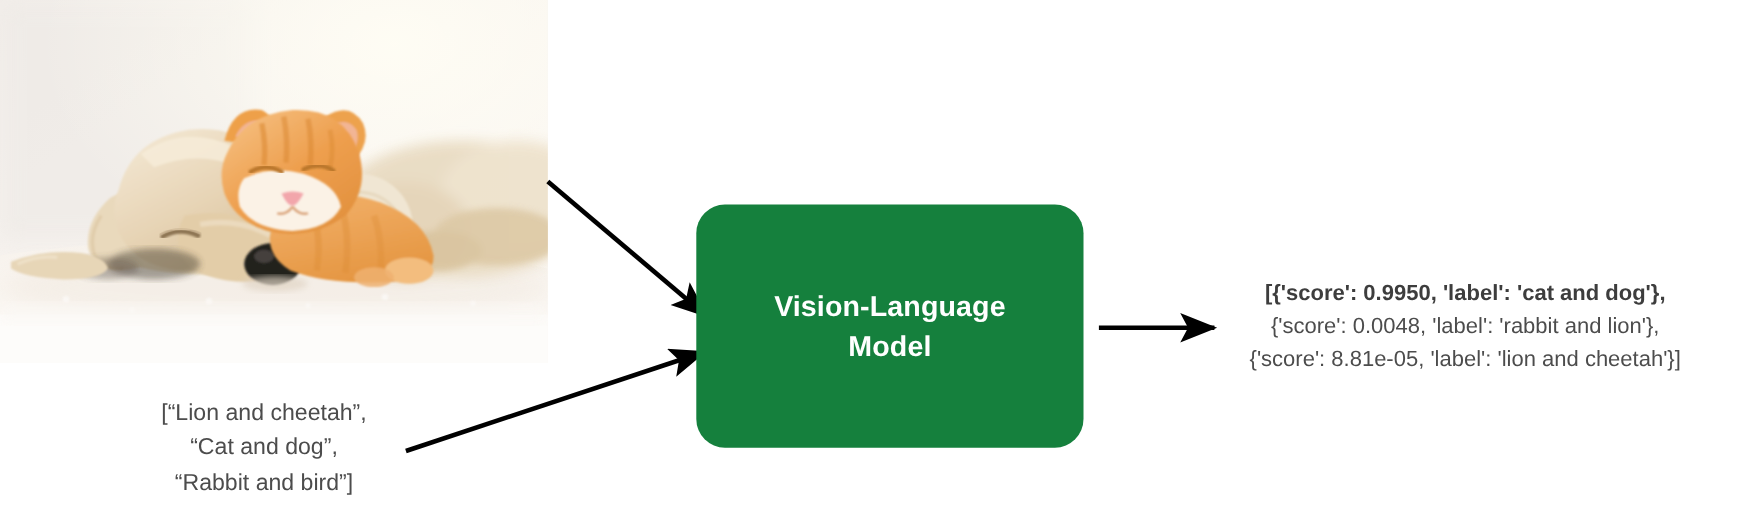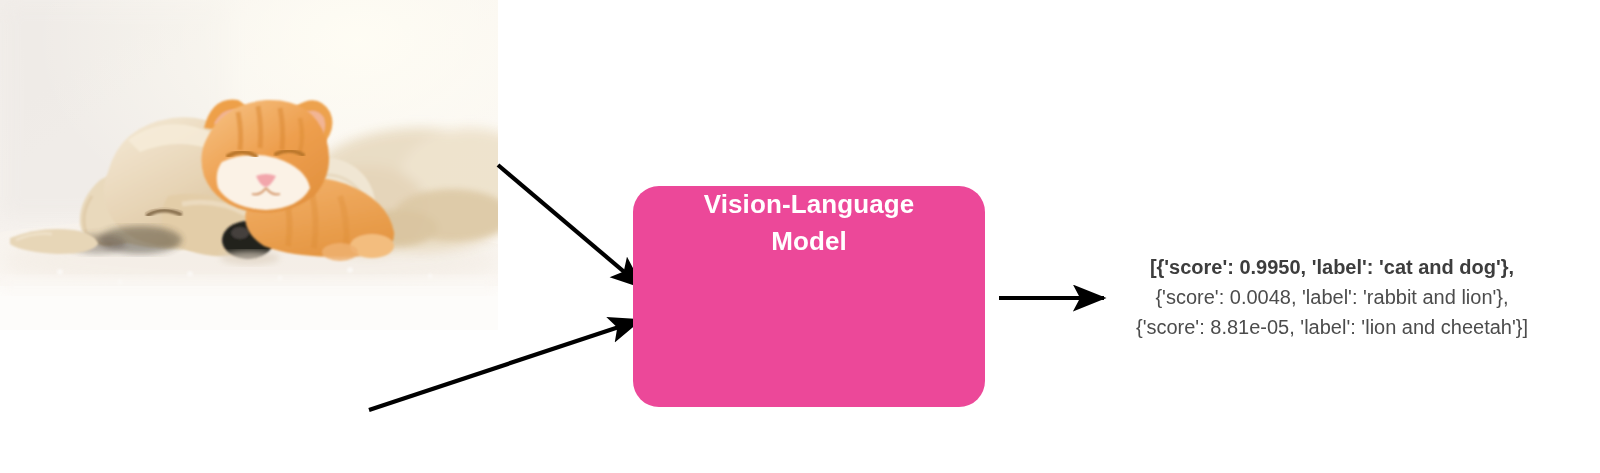--- a/index.html
+++ b/index.html
@@ -32,22 +32,23 @@
   #input-photo svg { display: block; }
 
   
   #model-box {
     position: absolute;
     left: 633px;
     top: 186px;
     width: 352px;
     height: 221px;
     border-radius: 26px;
-    background: #ec4899;
+    background: #15803d;
     display: flex;
+    align-items: center;
     justify-content: center;
   }
   #model-box-label {
     color: #ffffff;
     font-size: 26px;
     font-weight: bold;
     line-height: 1.42;
     text-align: center;
     letter-spacing: 0.1px;
     white-space: pre-line;
@@ -275,20 +276,23 @@
     <line x1="369" y1="410" x2="640" y2="320" stroke="#000000" stroke-width="4.2" marker-end="url(#ah)"></line>
 
     <line x1="999" y1="298" x2="1104" y2="298" stroke="#000000" stroke-width="4.2" marker-end="url(#ah)"></line>
   </svg>
 
   <div id="model-box">
     <div id="model-box-label">Vision-Language
 Model</div>
   </div>
 
+  <div id="prompt-text">[“Lion and cheetah”,
+ “Cat and dog”,
+ “Rabbit and bird”]</div>
 
   <div id="output-text">
     <span class="out-line top">[{'score': 0.9950, 'label': 'cat and dog'},</span>
     <span class="out-line">{'score': 0.0048, 'label': 'rabbit and lion'},</span>
     <span class="out-line">{'score': 8.81e-05, 'label': 'lion and cheetah'}]</span>
   </div>
 
 </div>
 
 </body></html>

